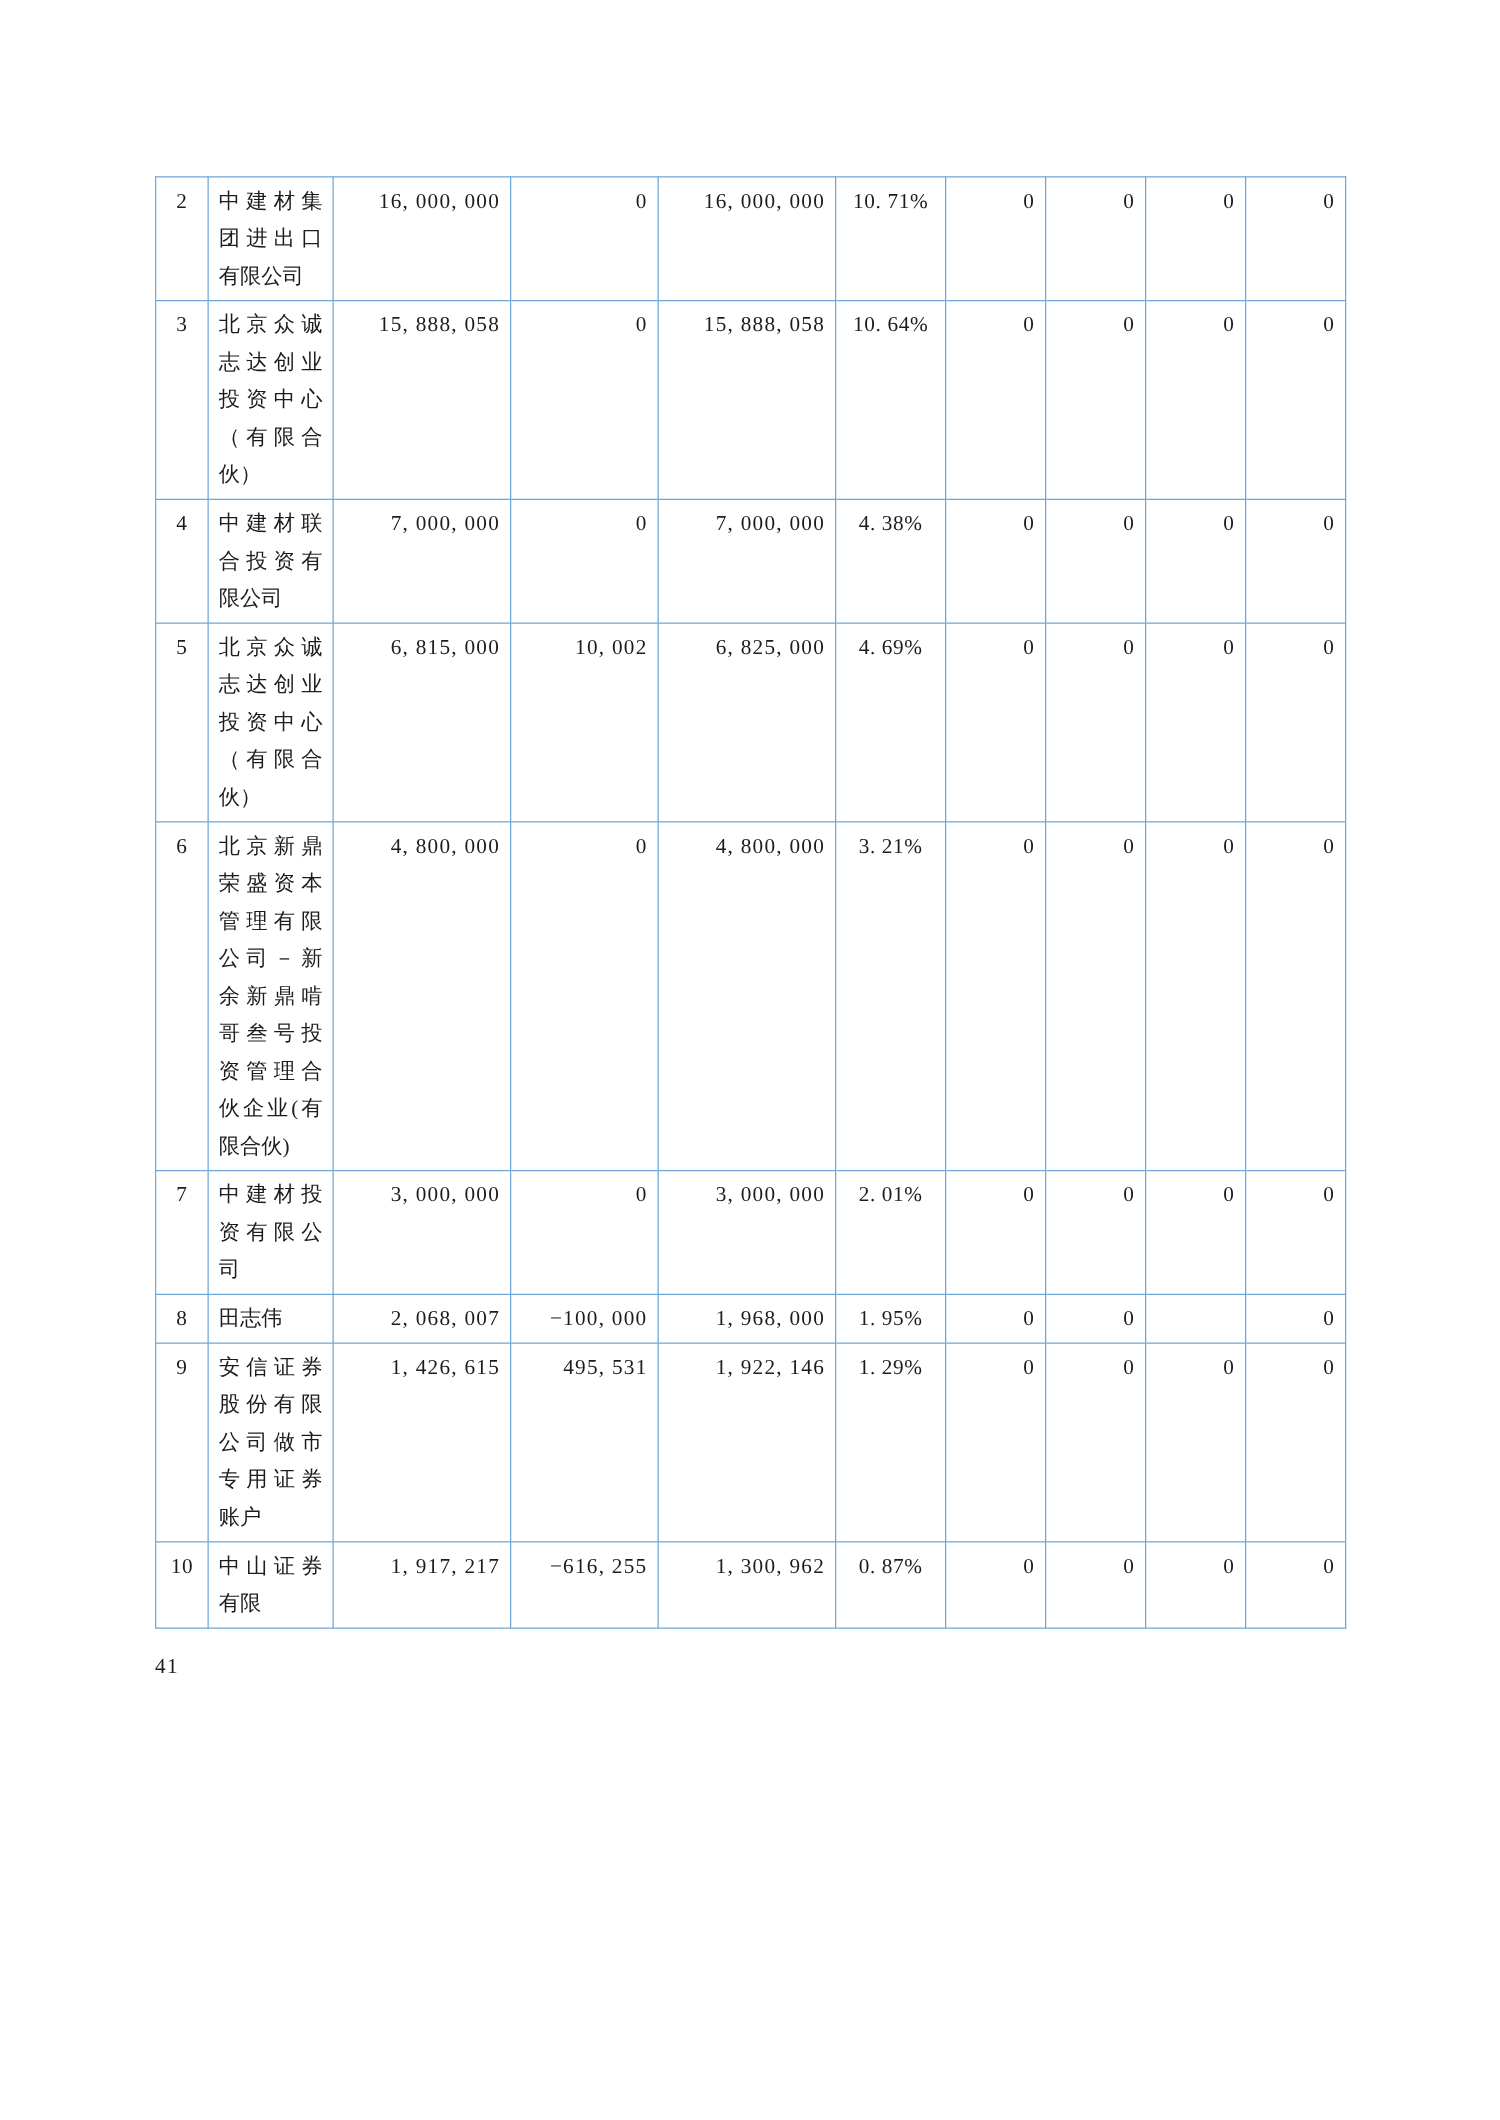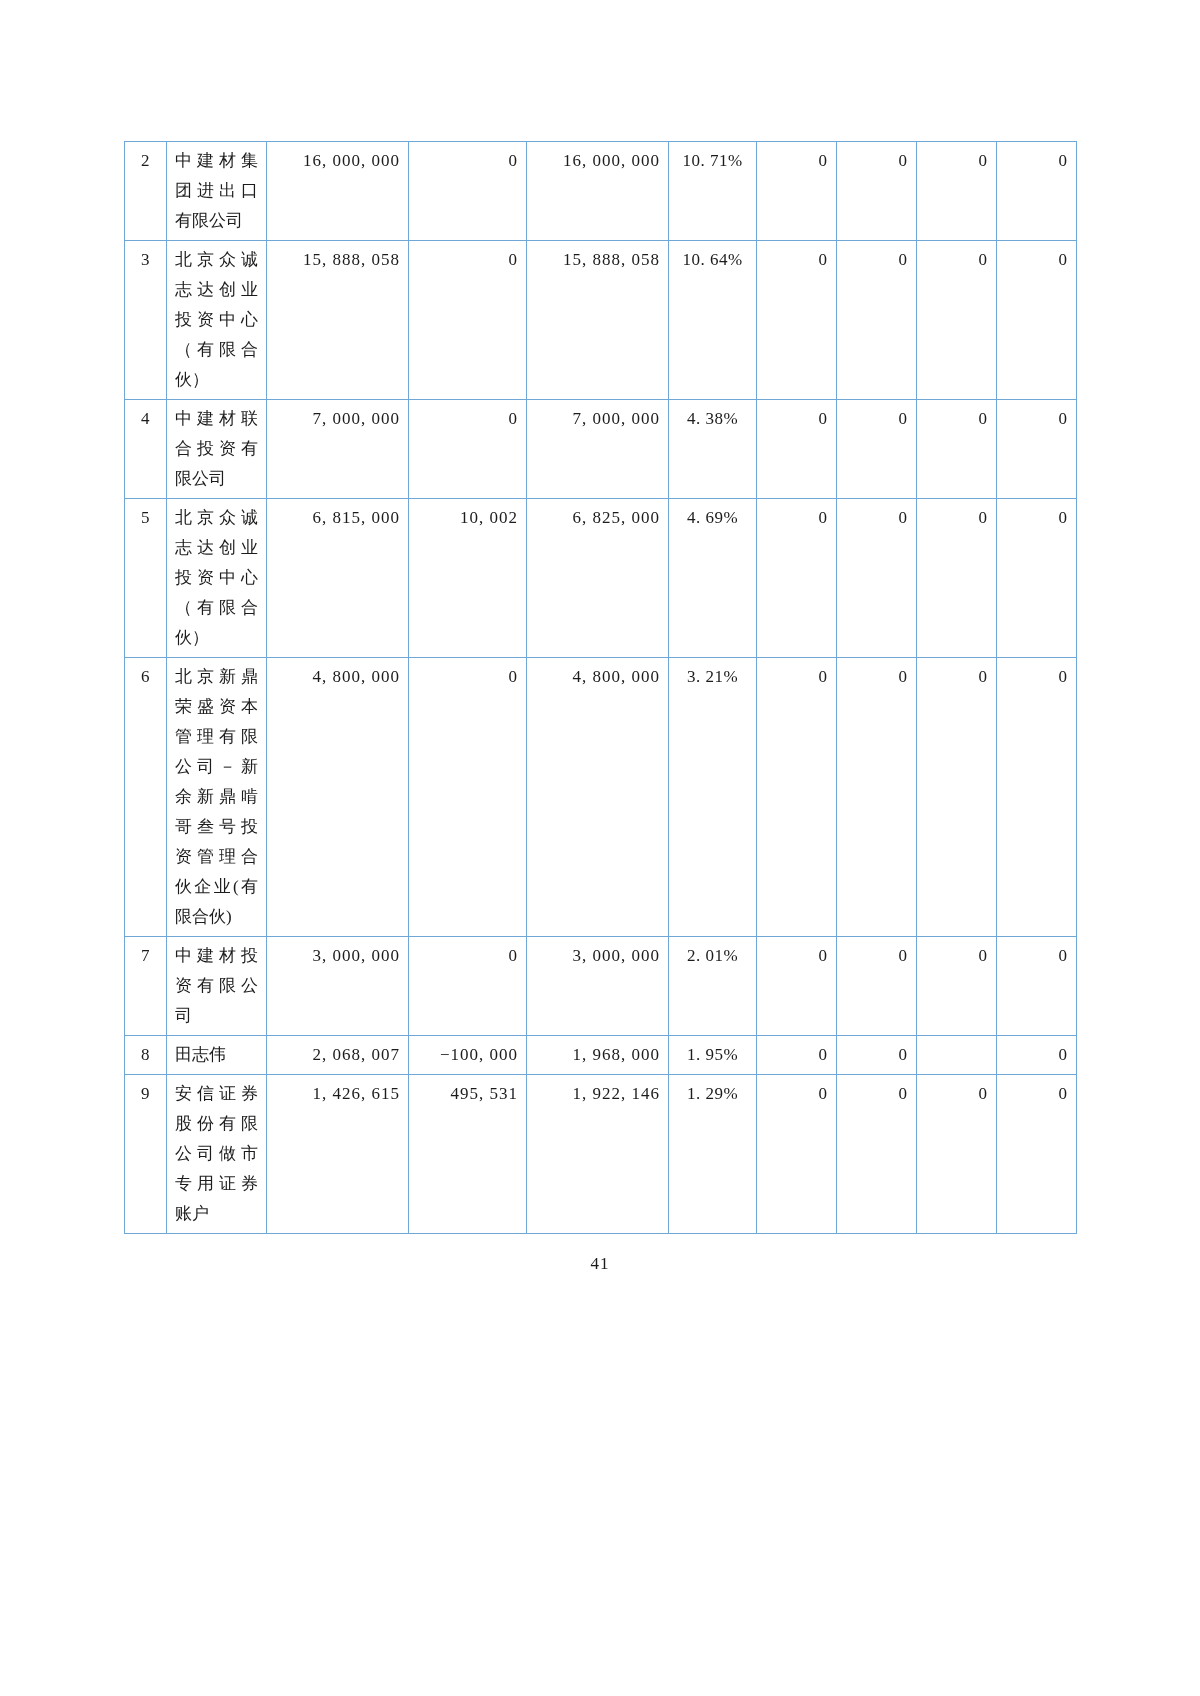--- a/index.html
+++ b/index.html
@@ -49,21 +49,20 @@
     white-space:nowrap;
   }
   td.align-center{
     text-align:center;
     letter-spacing:0.5px;
     white-space:nowrap;
   }
   .page-number{
     width:952px;
     margin:20px 0 0 124px;
-    text-align:center;
     font-size:17px;
     letter-spacing:1px;
   }
 </style>
 </head>
 <body>
 
 <div class="page">
 
   <table class="sh-table">
@@ -169,18 +168,30 @@
           <td class="col-name">安信证券股份有限公司做市专用证券账户</td>
           <td class="align-right">1, 426, 615</td>
           <td class="align-right">495, 531</td>
           <td class="align-right">1, 922, 146</td>
           <td class="align-center">1. 29%</td>
           <td class="align-right">0</td>
           <td class="align-right">0</td>
           <td class="align-right">0</td>
           <td class="align-right">0</td>
         </tr>
+        <tr>
+          <td class="align-center">10</td>
+          <td class="col-name">中山证券有限</td>
+          <td class="align-right">1, 917, 217</td>
+          <td class="align-right">−616, 255</td>
+          <td class="align-right">1, 300, 962</td>
+          <td class="align-center">0. 87%</td>
+          <td class="align-right">0</td>
+          <td class="align-right">0</td>
+          <td class="align-right">0</td>
+          <td class="align-right">0</td>
+        </tr>
       </tbody>
   </table>
 
   <div class="page-number">41</div>
 
 </div>
 
 </body></html>

